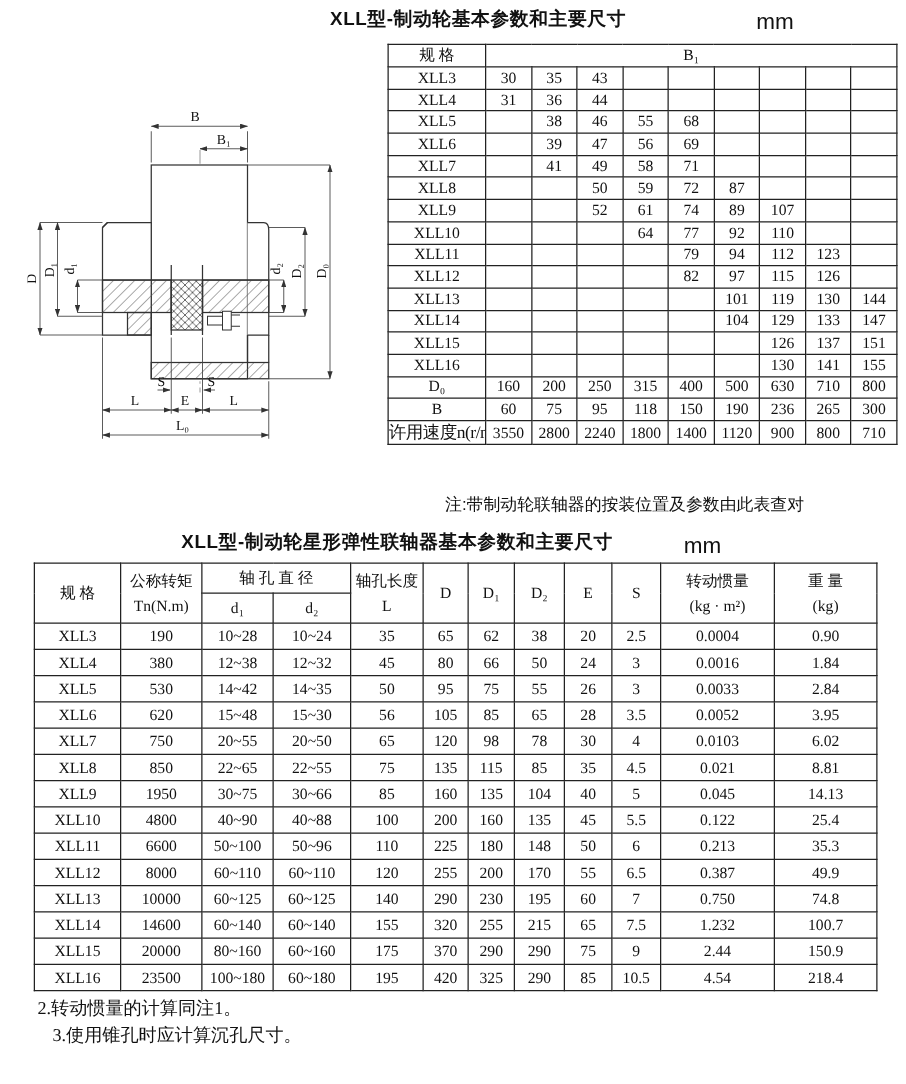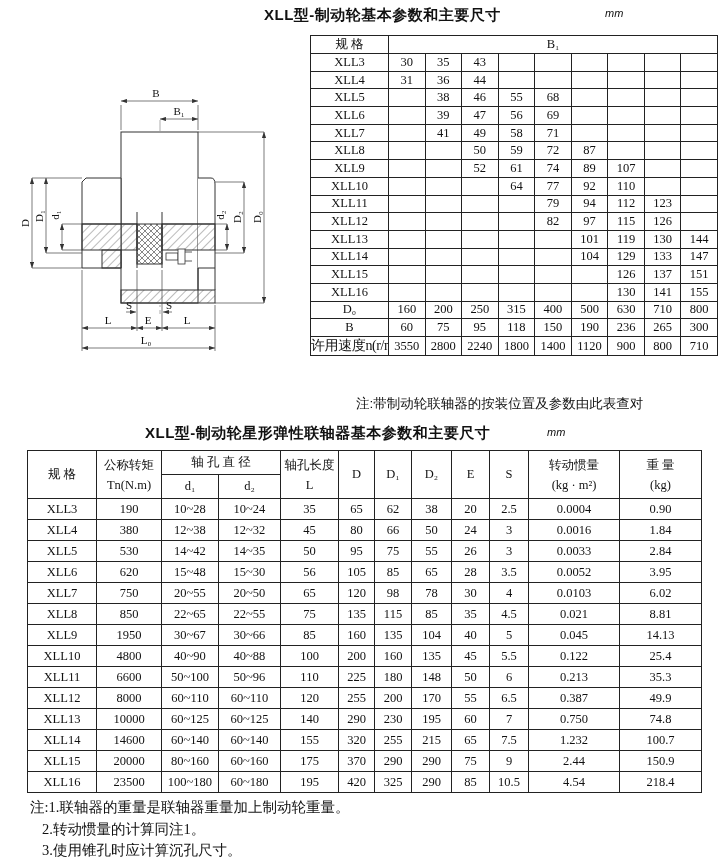--- a/index.html
+++ b/index.html
@@ -3,21 +3,21 @@
 <meta charset="utf-8">
 <style>
   * { box-sizing: border-box; margin: 0; padding: 0; }
   html,body { width: 725px; height: 867px; background: #ffffff; }
   body { position: relative; font-family: "Liberation Serif","DejaVu Serif",serif; color: #111; overflow: hidden; }
 
   .abs { position: absolute; }
 
   
   .title { font-family: "Liberation Sans","DejaVu Sans",sans-serif; font-weight: bold; font-size: 15px; letter-spacing: .5px; white-space: nowrap; }
-  .unit  { font-family: "Liberation Sans","DejaVu Sans",sans-serif; font-size: 11px; font-style: italic; }
+  .unit  { font-family: "Liberation Sans","DejaVu Sans",sans-serif; font-size: 18px; }
   #title1 { top: 6px;  left: 264px; }
   #unit1  { top: 7px;  left: 605px; }
   #title2 { top: 424px; left: 145px; }
   #unit2  { top: 426px; left: 547px; }
 
   
   #note1 { top: 395px; left: 308px; font-family: "Liberation Sans","DejaVu Sans",sans-serif; font-size: 13.5px; white-space: nowrap; margin-left: 48px; }
 
   
   #notes { top: 797px; left: 30px; font-size: 14.5px; line-height: 21.5px; }
@@ -510,21 +510,21 @@
         <td>115</td>
         <td>85</td>
         <td>35</td>
         <td>4.5</td>
         <td>0.021</td>
         <td>8.81</td>
       </tr>
       <tr>
         <td class="lbl">XLL9</td>
         <td>1950</td>
-        <td>30~67</td>
+        <td>30~75</td>
         <td>30~66</td>
         <td>85</td>
         <td>160</td>
         <td>135</td>
         <td>104</td>
         <td>40</td>
         <td>5</td>
         <td>0.045</td>
         <td>14.13</td>
       </tr>
@@ -623,16 +623,15 @@
         <td>290</td>
         <td>85</td>
         <td>10.5</td>
         <td>4.54</td>
         <td>218.4</td>
       </tr>
     </tbody>
 </table>
 
 <div class="abs" id="notes">
-  <div class="note-line">注:1.联轴器的重量是联轴器重量加上制动轮重量。</div>
   <div class="note-line">2.转动惯量的计算同注1。</div>
   <div class="note-line">3.使用锥孔时应计算沉孔尺寸。</div>
 </div>
 
 </body></html>

